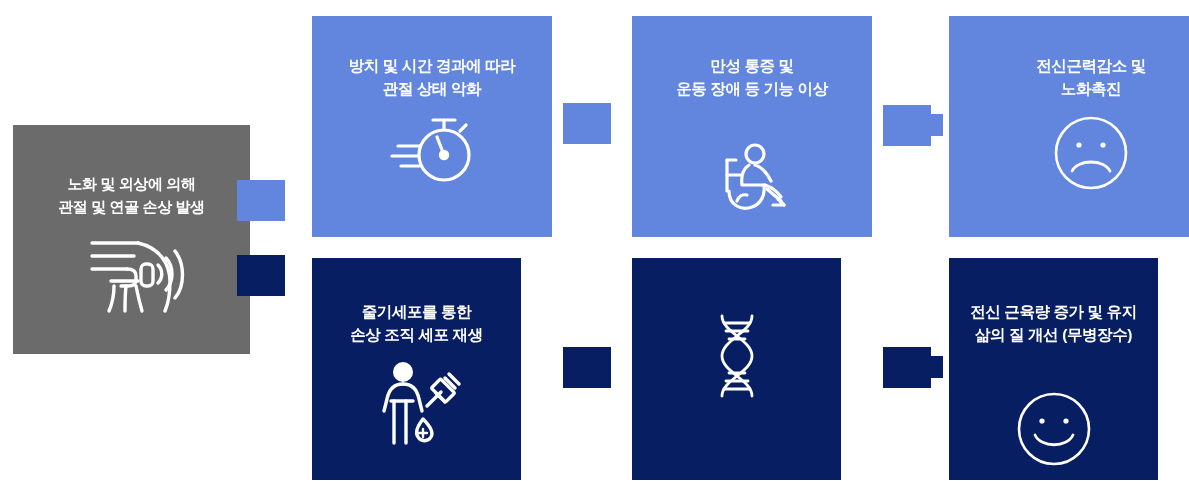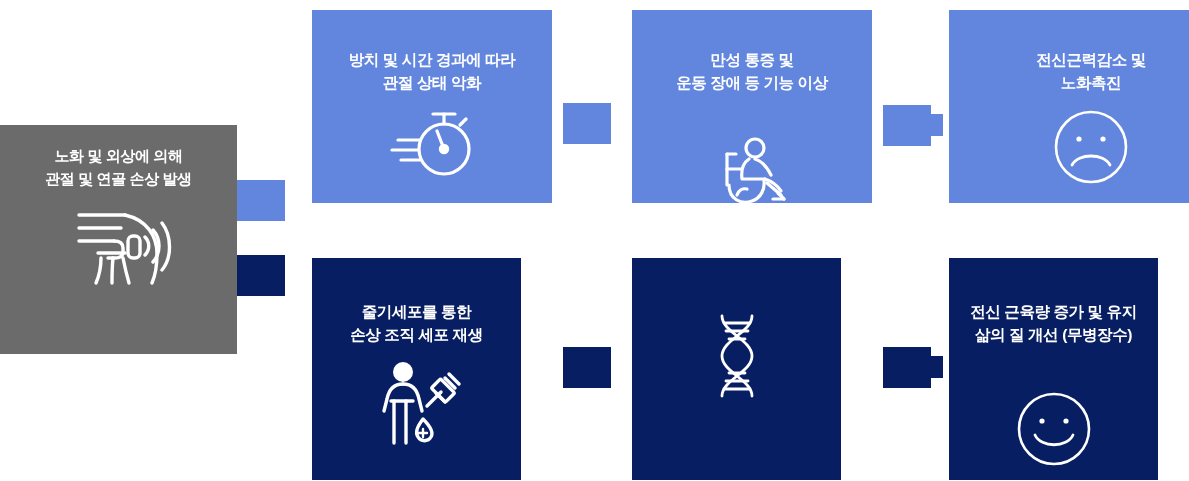--- a/index.html
+++ b/index.html
@@ -39,36 +39,36 @@
     white-space: pre-line;
     color: #ffffff;
   }
   .card-icon {
     display: block;
     margin-top: 14px;
   }
 
   
   .card-origin {
-    left: 0px;
+    left: 13px;
     top: 125px;
     width: 237px;
     height: 229px;
     background: #6b6b6b;
-    padding-top: 20px;
+    padding-top: 48px;
   }
   .card-origin .card-title { font-size: 15px; }
   .card-origin .card-icon { margin-top: 16px; }
 
   
   .card-blue {
     background: #6286de;
     width: 240px;
-    height: 193px;
-    top: 10px;
+    height: 221px;
+    top: 16px;
     padding-top: 38px;
   }
   .card-blue.c1 { left: 312px; }
   .card-blue.c2 { left: 632px; gap: 28px; }
   .card-blue.c3 { left: 949px; padding-left: 44px; }
 
   
   .card-navy {
     background: #071e62;
     width: 209px;

